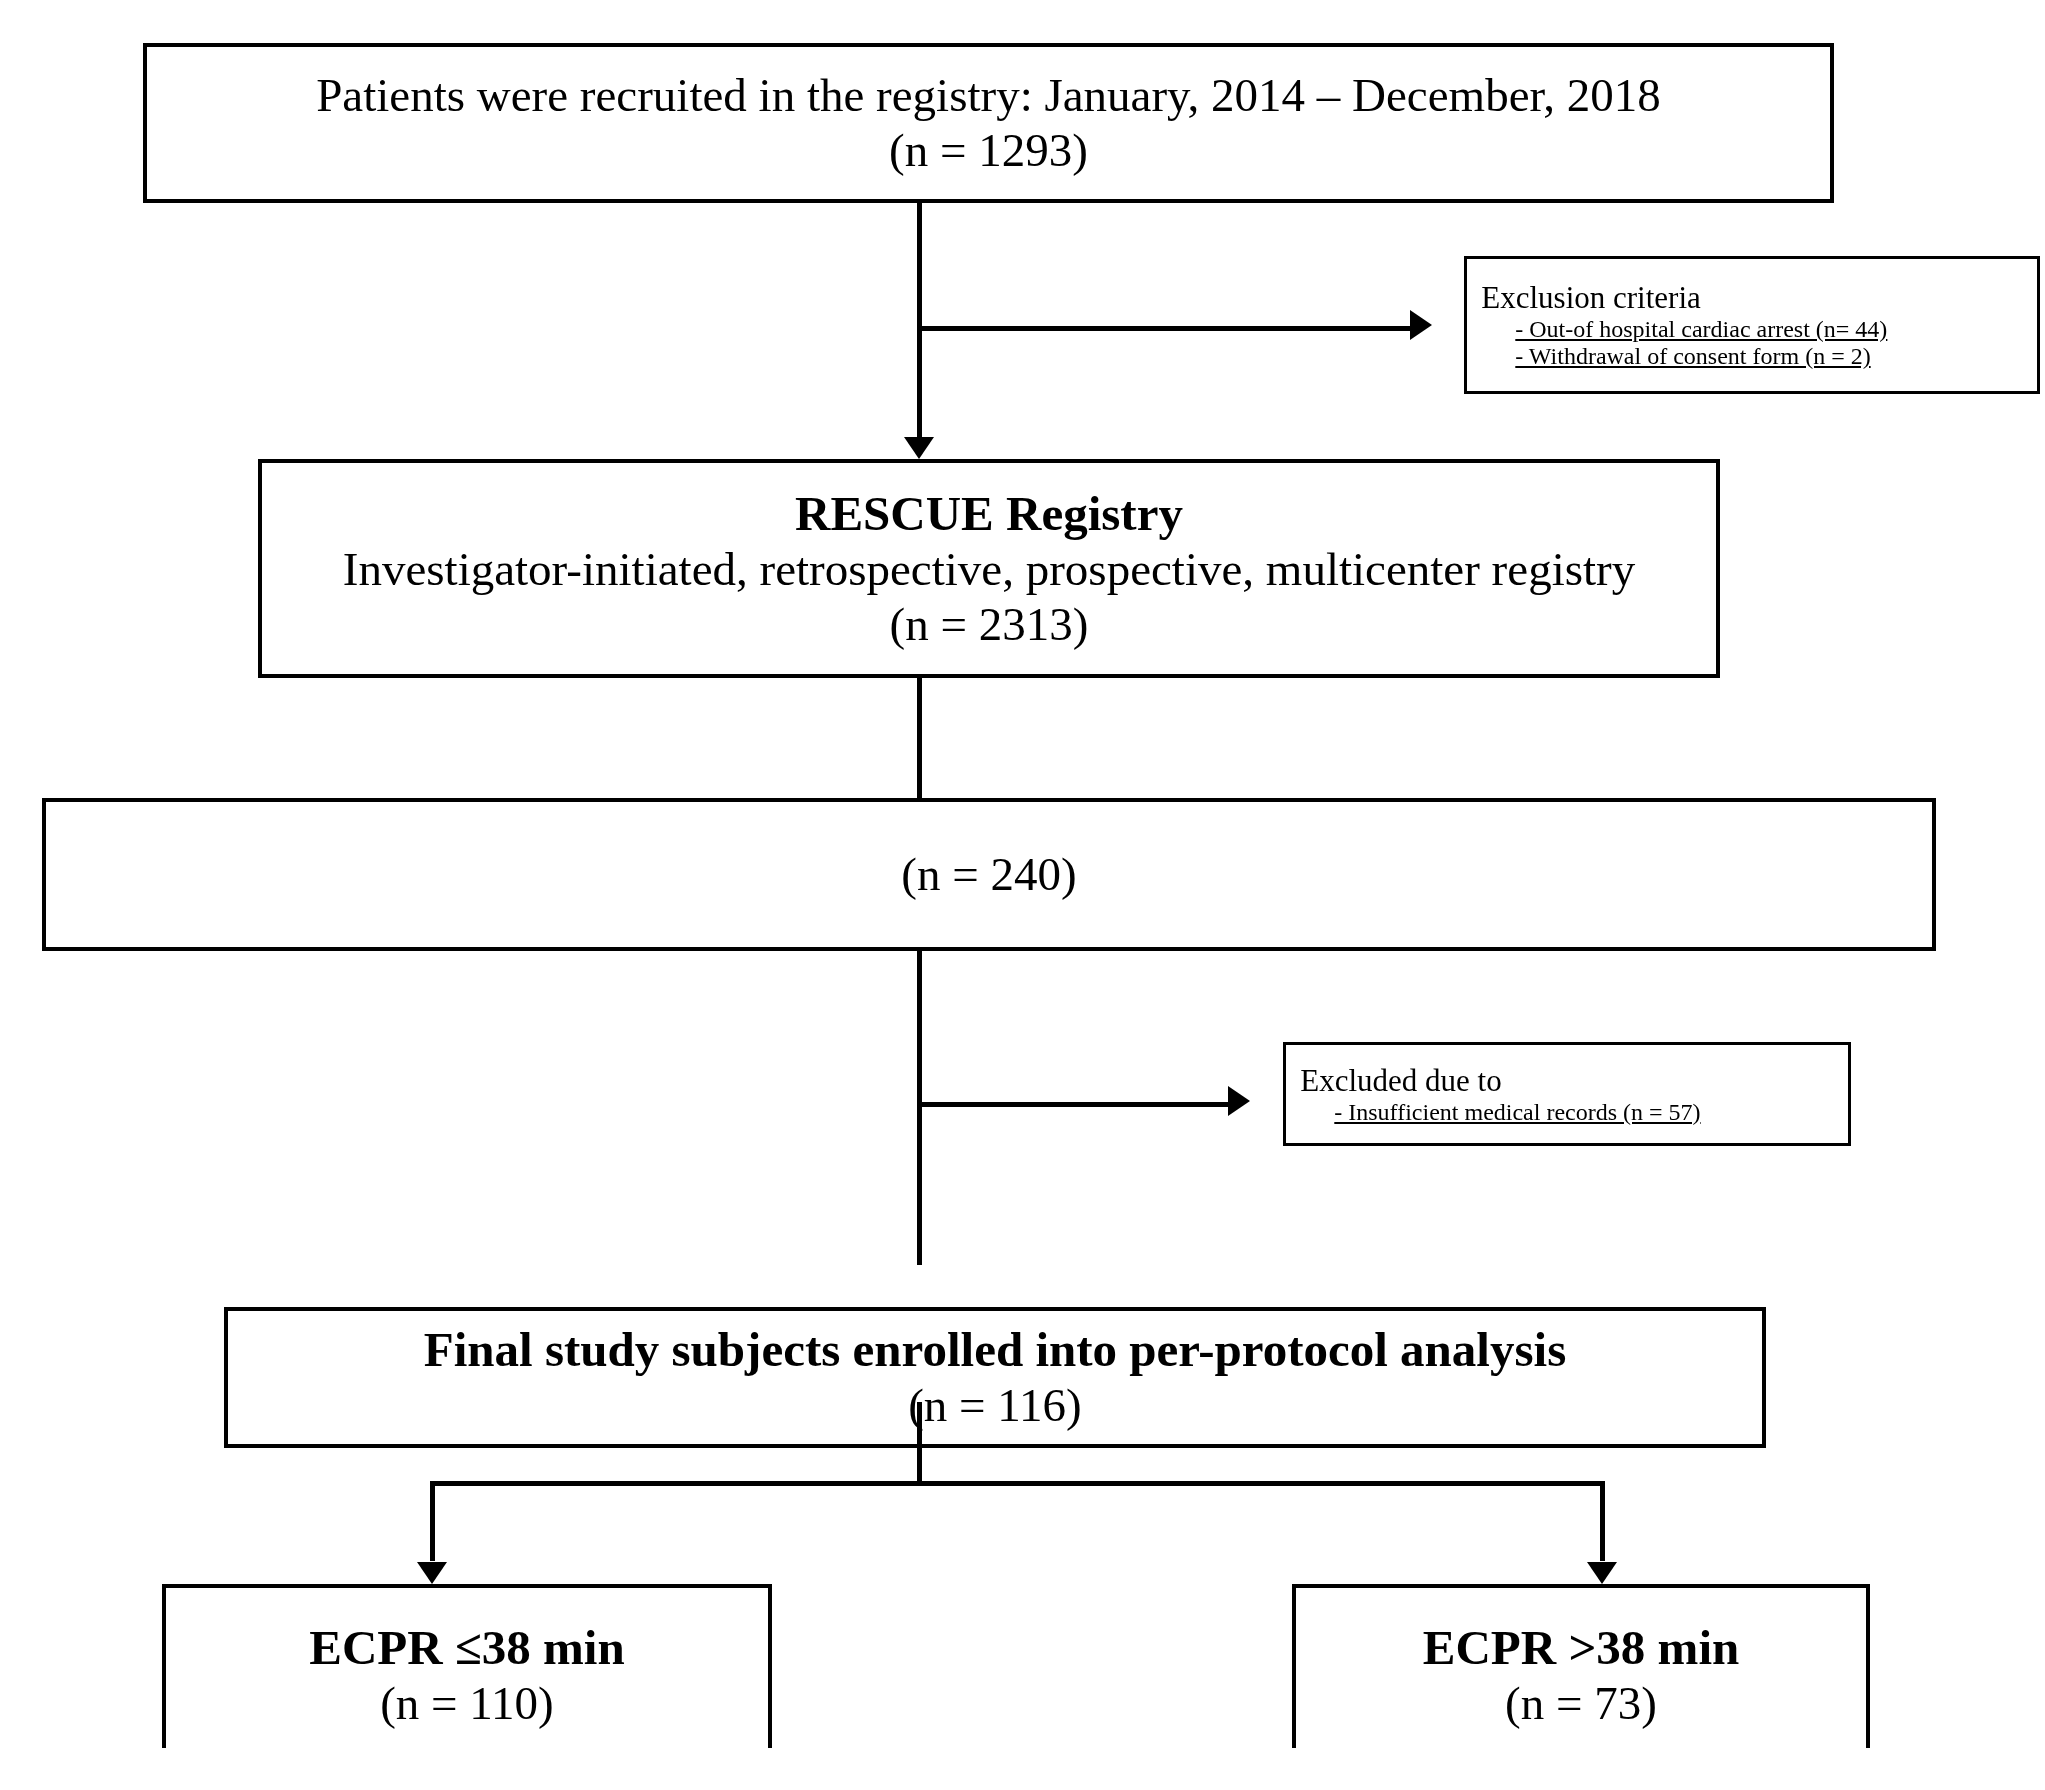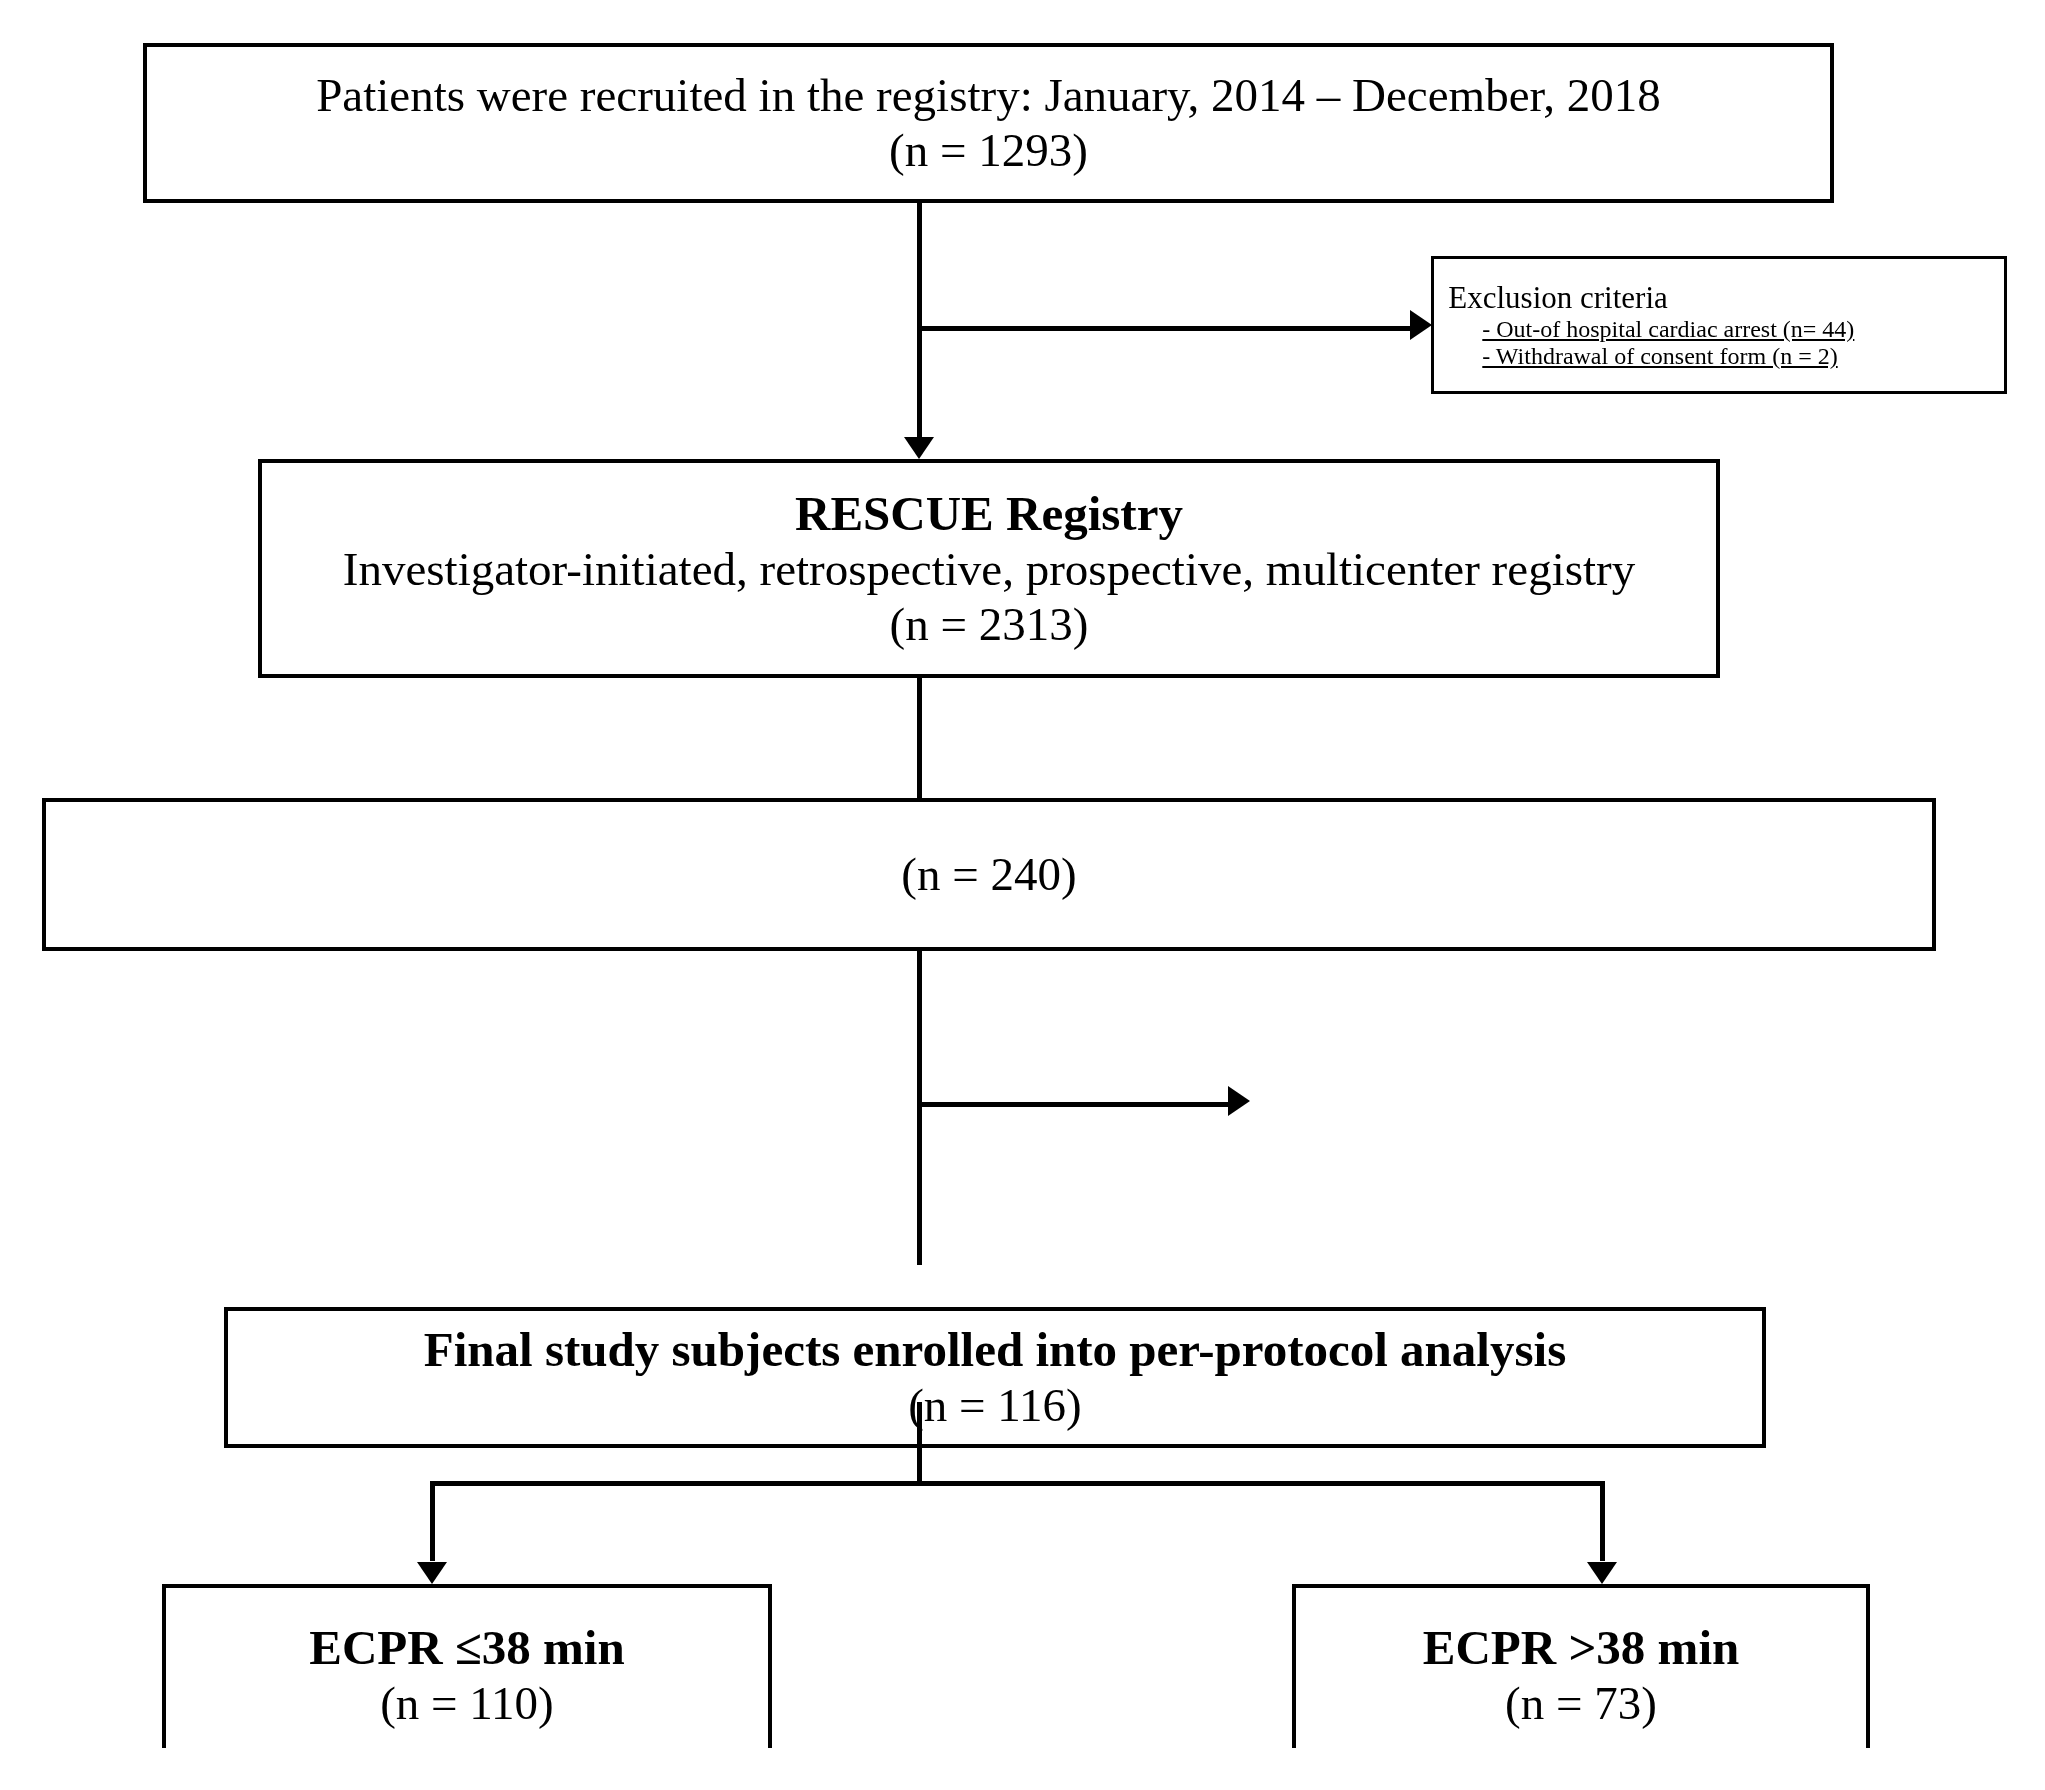--- a/index.html
+++ b/index.html
@@ -3,21 +3,21 @@
 <meta charset="utf-8">
 <title>Study Flow Diagram</title>
 <style>
   html,body{margin:0;padding:0;background:#ffffff;}
   body{font-family:"Liberation Serif","DejaVu Serif",serif;color:#000;}
   #canvas{position:relative;width:2046px;height:1748px;background:#fff;overflow:hidden;}
 
   .box{position:absolute;box-sizing:border-box;border:4.5px solid #000;background:#fff;
        display:flex;flex-direction:column;align-items:center;justify-content:center;text-align:center;}
   .box.thin{border-width:3.9px;}
-  .box.left-align{align-items:flex-start;text-align:left;}
+  .box.left-align{align-items:flex-start;text-align:left;margin-left:33px;}
 
   .line1{line-height:1.18;}
   .line2{line-height:1.18;}
 
   .big{font-size:47px;}
   .big-bold{font-size:49px;font-weight:bold;}
   .mid{font-size:45px;}
   .small{font-size:24px;text-decoration:underline;}
   .small-head{font-size:31px;}
   .indent{padding-left:34px;}
@@ -65,20 +65,24 @@
 
   <div class="box" style="left:42px;top:798px;width:1894px;height:153px;">
     <div class="line2 big">(n = 240)</div>
   </div>
 
   <div class="vline" style="left:917px;top:951px;height:314px;"></div>
 
   <div class="hline" style="left:917px;top:1102px;width:312px;"></div>
   <div class="arrow-right" style="left:1228px;top:1086px;"></div>
 
+  <div class="box thin left-align" style="left:1250px;top:1042px;width:568px;height:104px;padding:7.8px 14.3px;justify-content:center;">
+    <div class="small-head">Excluded due to</div>
+    <div class="small indent">- Insufficient medical records (n = 57)</div>
+  </div>
 
   <div class="box" style="left:224px;top:1307px;width:1542px;height:141px;">
     <div class="big-bold">Final study subjects enrolled into per-protocol analysis</div>
     <div class="line2 big">(n = 116)</div>
   </div>
 
   <div class="vline" style="left:917px;top:1402px;height:83px;"></div>
   <div class="hline" style="left:430px;top:1481px;width:1174px;"></div>
 
   <div class="vline" style="left:430px;top:1481px;height:80px;"></div>

